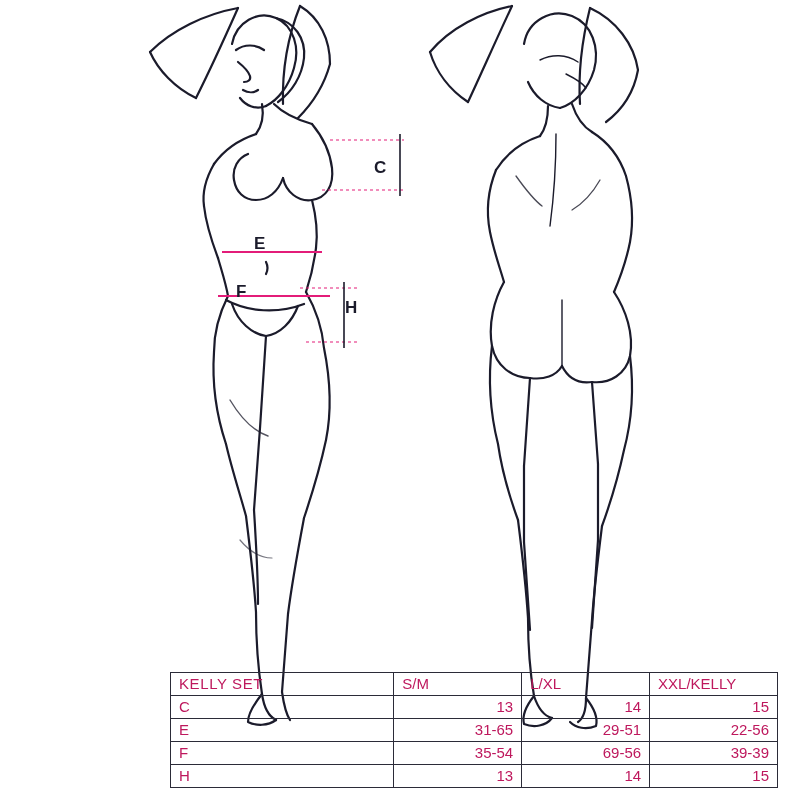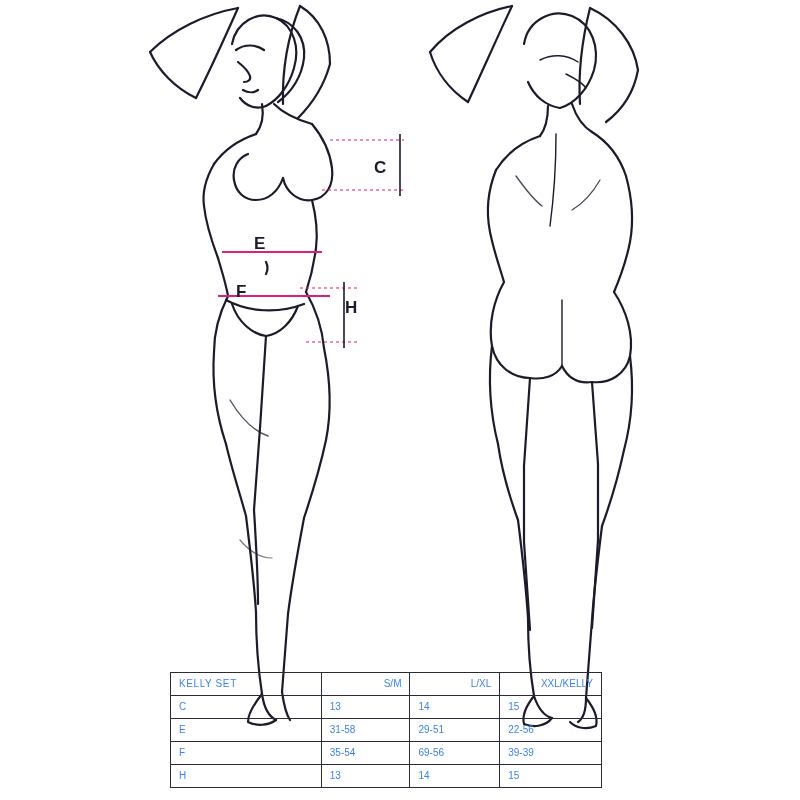--- a/index.html
+++ b/index.html
@@ -36,48 +36,48 @@
   }
   
   .size-table-wrap {
     position: absolute;
     left: 170px;
     top: 672px;
     width: 512px;
   }
   table.size-table {
     border-collapse: collapse;
-    width: 432px;
-    font-size: 10px;
-    color: #3b82f6;
+    width: 608px;
+    font-size: 15px;
+    color: #be185d;
   }
   table.size-table td, table.size-table th {
     border: 1px solid #2b2b38;
     height: 22px;
     padding: 0 8px;
     font-weight: 400;
     line-height: 22px;
   }
   table.size-table th {
     font-weight: 400;
   }
   .col-name {
     width: 196px;
     text-align: left;
   }
   .col-size {
     width: 105px;
-    text-align: left;
+    text-align: right;
   }
   .head-name {
     text-align: left;
     letter-spacing: 0.6px;
   }
   .head-size {
-    text-align: right;
+    text-align: left;
   }
 </style>
 </head>
 <body>
 
 <div id="stage">
 
   <svg class="figures" viewBox="0 0 800 800">
 
     <g fill="none" stroke="#1b1b2b" stroke-width="2.2" stroke-linecap="round" stroke-linejoin="round">
@@ -240,21 +240,21 @@
       </thead>
       <tbody>
         <tr>
           <td class="col-name">C</td>
           <td class="col-size">13</td>
           <td class="col-size">14</td>
           <td class="col-size">15</td>
         </tr>
         <tr>
           <td class="col-name">E</td>
-          <td class="col-size">31-58</td>
+          <td class="col-size">31-65</td>
           <td class="col-size">29-51</td>
           <td class="col-size">22-56</td>
         </tr>
         <tr>
           <td class="col-name">F</td>
           <td class="col-size">35-54</td>
           <td class="col-size">69-56</td>
           <td class="col-size">39-39</td>
         </tr>
         <tr>

